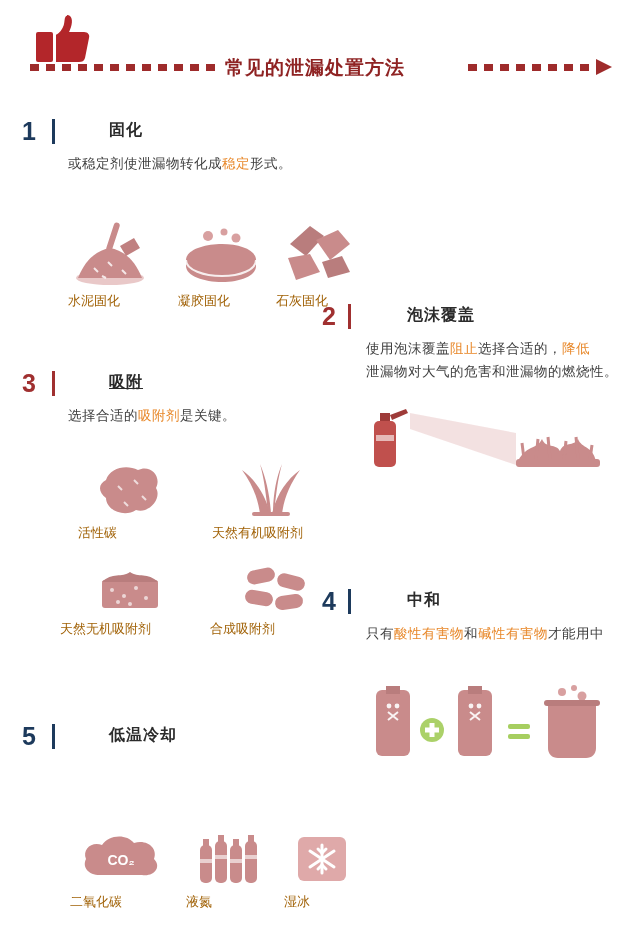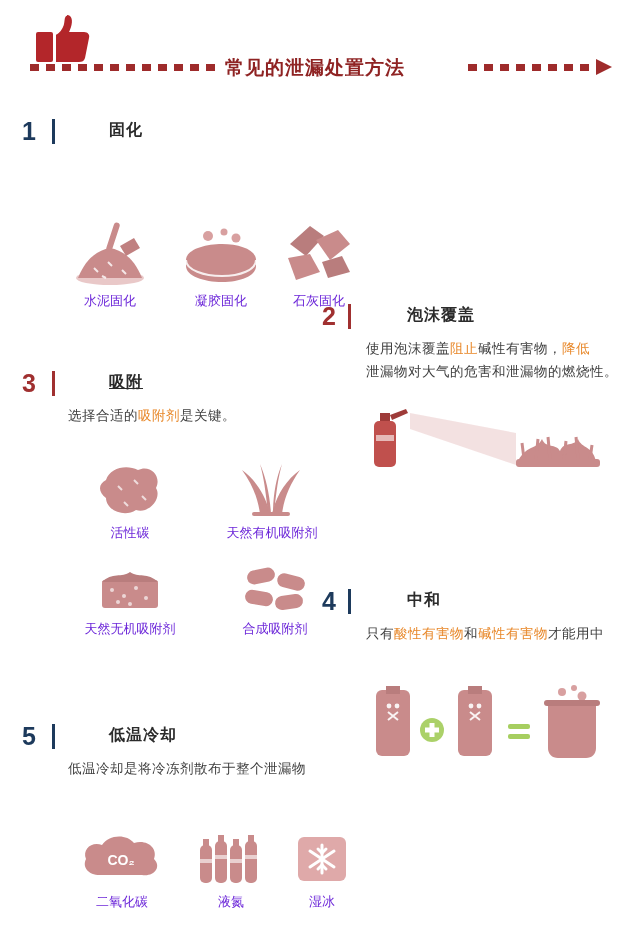--- a/index.html
+++ b/index.html
@@ -35,21 +35,21 @@
   .num.navy{color:#1d3a5c;}
   .bar{position:absolute;top:1px;width:3px;height:25px;}
   .bar.red{background:#a03030;}
   .bar.navy{background:#1d3a5c;}
   .step-title{position:absolute;top:2px;font-size:16px;font-weight:bold;color:#2b2b2b;letter-spacing:1px;margin-left:41px;}
   .step-body{font-size:13.5px;line-height:23px;color:#3f3f3f;letter-spacing:.5px;}
   .hl{color:#e8882a;}
 
   
   .ico{position:absolute;}
-  .icolbl{position:absolute;text-align:center;font-size:13px;color:#6d28d9;}
+  .icolbl{position:absolute;text-align:left;font-size:13px;color:#a16207;}
 
   
   #step1{left:22px;top:118px;width:330px;}
   #step1 .num{left:0;}
   #step1 .bar{left:30px;}
   #step1 .step-title{left:46px;}
   #step1 .step-body{position:absolute;left:46px;top:34px;width:280px;}
   #step1 .icons{position:absolute;left:46px;top:102px;width:290px;height:98px;}
 
   
@@ -105,20 +105,21 @@
     </div>
   </div>
 
   <div class="step" id="step1">
     <div class="step-head">
       <div class="num navy">1</div>
       <div class="bar navy"></div>
       <div class="step-title">固化</div>
     </div>
     <div class="step-body">
+      <div><span>或稳定剂使泄漏物转化成</span><span class="hl">稳定</span><span>形式。</span></div>
     </div>
 
     <div class="icons">
 
       <svg class="ico" style="left:0;top:0;" width="84" height="66" viewBox="0 0 84 66">
         <ellipse cx="42" cy="58" rx="34" ry="7" fill="#d79b9b" opacity=".55"></ellipse>
         <path d="M10 58 C18 38 30 30 42 28 C54 30 66 38 74 58 Z" fill="#c98b8b"></path>
         <g stroke="#ffffff" stroke-width="2" opacity=".8">
           <line x1="26" y1="48" x2="30" y2="52"></line>
             <line x1="40" y1="42" x2="44" y2="46"></line>
@@ -149,21 +150,21 @@
     </div>
   </div>
 
   <div class="step" id="step2">
     <div class="step-head">
       <div class="num red">2</div>
       <div class="bar red"></div>
       <div class="step-title">泡沫覆盖</div>
     </div>
     <div class="step-body">
-      <div><span>使用泡沫覆盖</span><span class="hl">阻止</span><span>碱性有害物，</span><span class="hl">降低</span></div>
+      <div><span>使用泡沫覆盖</span><span class="hl">阻止</span><span>选择合适的，</span><span class="hl">降低</span></div>
       <div>泄漏物对大气的危害和泄漏物的燃烧性。</div>
     </div>
     <div class="icons">
       <svg width="240" height="80" viewBox="0 0 240 80">
 
         <rect x="8" y="22" width="22" height="46" rx="5" fill="#c0504d"></rect>
         <rect x="14" y="14" width="10" height="8" fill="#9e3b39"></rect>
         <path d="M24 16 L40 10 L42 14 L26 21 Z" fill="#9e3b39"></path>
         <rect x="10" y="36" width="18" height="6" fill="#ffffff" opacity=".6"></rect>
 
@@ -299,21 +300,20 @@
     </div>
   </div>
 
   <div class="step" id="step5">
     <div class="step-head">
       <div class="num navy">5</div>
       <div class="bar navy"></div>
       <div class="step-title">低温冷却</div>
     </div>
     <div class="step-body">
-      <div>低温冷却是将冷冻剂散布于整个泄漏物</div>
     </div>
     <div class="icons">
 
       <svg class="ico" style="left:10px;top:0;" width="86" height="54" viewBox="0 0 86 54">
         <path d="M22 44 C10 44 4 36 8 28 C4 18 14 10 24 14 C30 4 48 2 56 12 C70 8 80 18 76 28 C84 36 76 46 64 44 Z" fill="#c98b8b"></path>
         <text x="43" y="34" text-anchor="middle" font-family="Liberation Sans, sans-serif" font-size="14" font-weight="bold" fill="#ffffff">CO₂</text>
       </svg>
       <div class="icolbl" style="left:2px;top:62px;width:104px;">二氧化碳</div>
 
       <svg class="ico" style="left:128px;top:2px;" width="70" height="52" viewBox="0 0 70 52">

